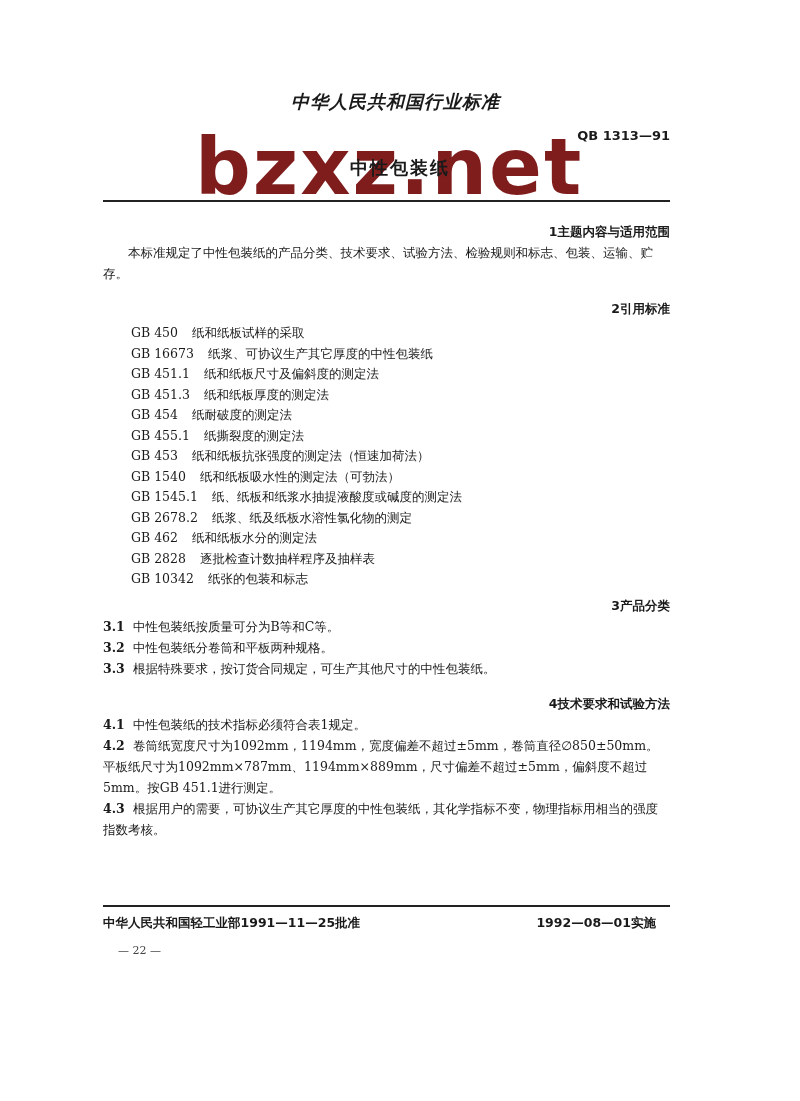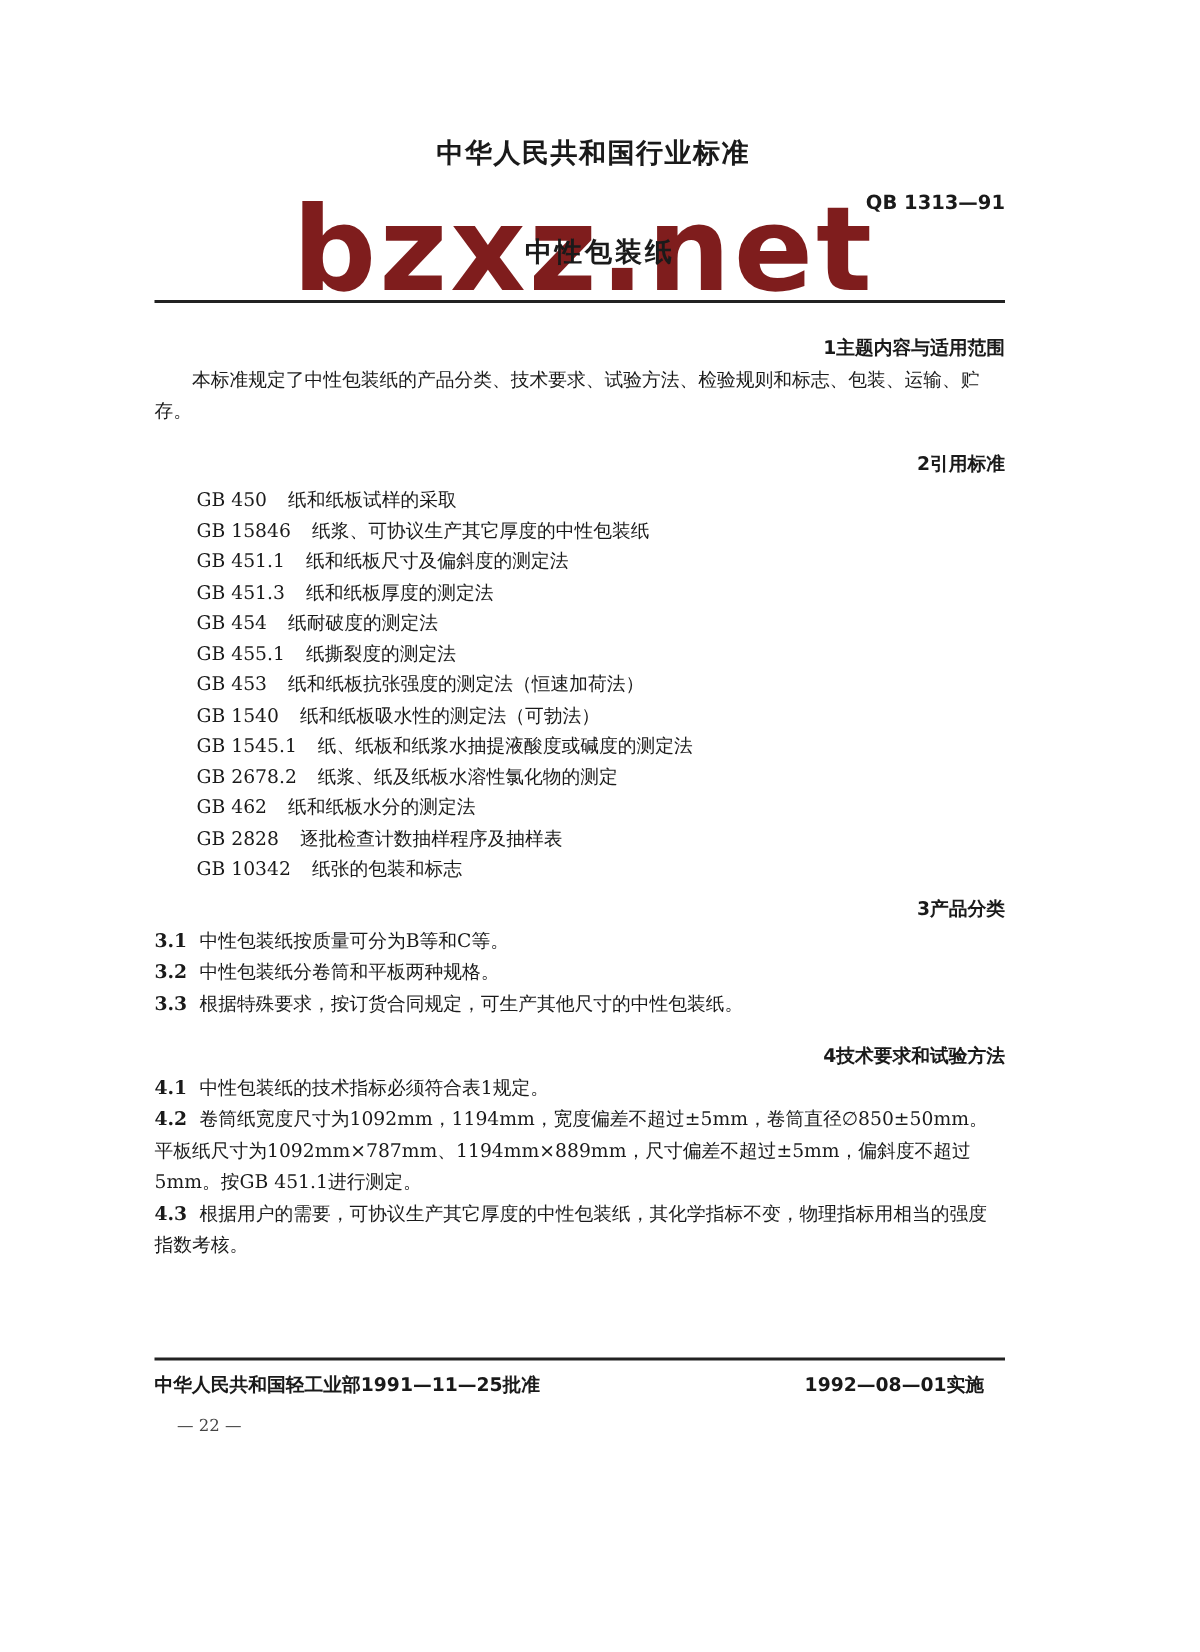--- a/index.html
+++ b/index.html
@@ -3,21 +3,21 @@
   <meta charset="utf-8">
   <style>
     html, body { margin: 0; padding: 0; background: #ffffff; }
     body {
       width: 800px; height: 1101px; position: relative; overflow: hidden;
       font-family: "DejaVu Serif", serif; color: #1a1a1a;
     }
     .abs { position: absolute; }
     .org-title {
       left: 0; width: 791px; top: 90px; text-align: center;
-      font-family: "DejaVu Sans", sans-serif; font-weight: bold; font-size: 18px; letter-spacing: 1px;
+      font-family: "DejaVu Sans", sans-serif; font-weight: bold; font-size: 18px; letter-spacing: 1px; font-style: italic;
     }
     .std-code {
       right: 130px; top: 128px;
       font-family: "DejaVu Sans", sans-serif; font-weight: bold; font-size: 13px;
     }
     .watermark {
       left: 195px; top: 128px; font-family: "DejaVu Sans", sans-serif; font-weight: bold;
       font-size: 78px; color: #7f1d1d; letter-spacing: 2px; z-index: 0; line-height: 1;
     }
     .doc-title {
@@ -53,21 +53,21 @@
     <span class="num">1</span><span>主题内容与适用范围</span>
   </div>
   <div class="para">本标准规定了中性包装纸的产品分类、技术要求、试验方法、检验规则和标志、包装、运输、贮存。</div>
   <div class="gap"></div>
 
   <div class="sec-title">
     <span class="num">2</span><span>引用标准</span>
   </div>
   <div class="ref-list">
     <div class="ref-item"><span class="code">GB 450</span><span>纸和纸板试样的采取</span></div>
-    <div class="ref-item"><span class="code">GB 15846</span><span>纸浆、可协议生产其它厚度的中性包装纸</span></div>
+    <div class="ref-item"><span class="code">GB 16673</span><span>纸浆、可协议生产其它厚度的中性包装纸</span></div>
     <div class="ref-item"><span class="code">GB 451.1</span><span>纸和纸板尺寸及偏斜度的测定法</span></div>
     <div class="ref-item"><span class="code">GB 451.3</span><span>纸和纸板厚度的测定法</span></div>
     <div class="ref-item"><span class="code">GB 454</span><span>纸耐破度的测定法</span></div>
     <div class="ref-item"><span class="code">GB 455.1</span><span>纸撕裂度的测定法</span></div>
     <div class="ref-item"><span class="code">GB 453</span><span>纸和纸板抗张强度的测定法（恒速加荷法）</span></div>
     <div class="ref-item"><span class="code">GB 1540</span><span>纸和纸板吸水性的测定法（可勃法）</span></div>
     <div class="ref-item"><span class="code">GB 1545.1</span><span>纸、纸板和纸浆水抽提液酸度或碱度的测定法</span></div>
     <div class="ref-item"><span class="code">GB 2678.2</span><span>纸浆、纸及纸板水溶性氯化物的测定</span></div>
     <div class="ref-item"><span class="code">GB 462</span><span>纸和纸板水分的测定法</span></div>
     <div class="ref-item"><span class="code">GB 2828</span><span>逐批检查计数抽样程序及抽样表</span></div>

